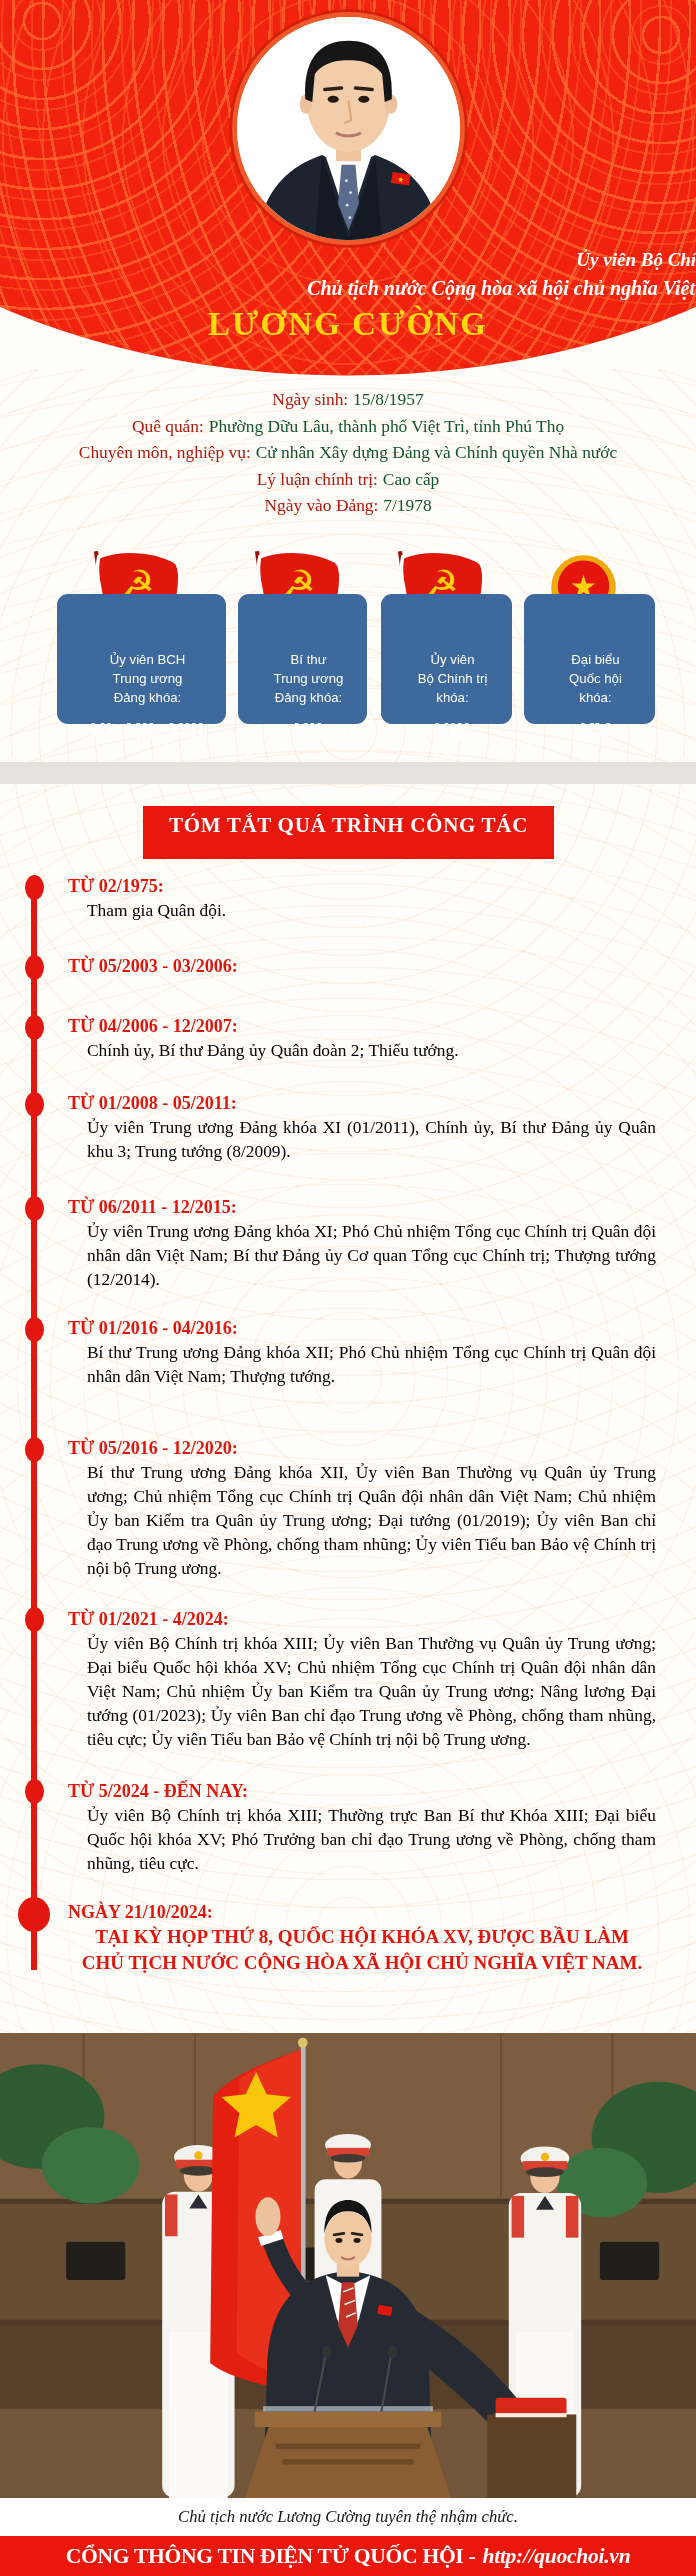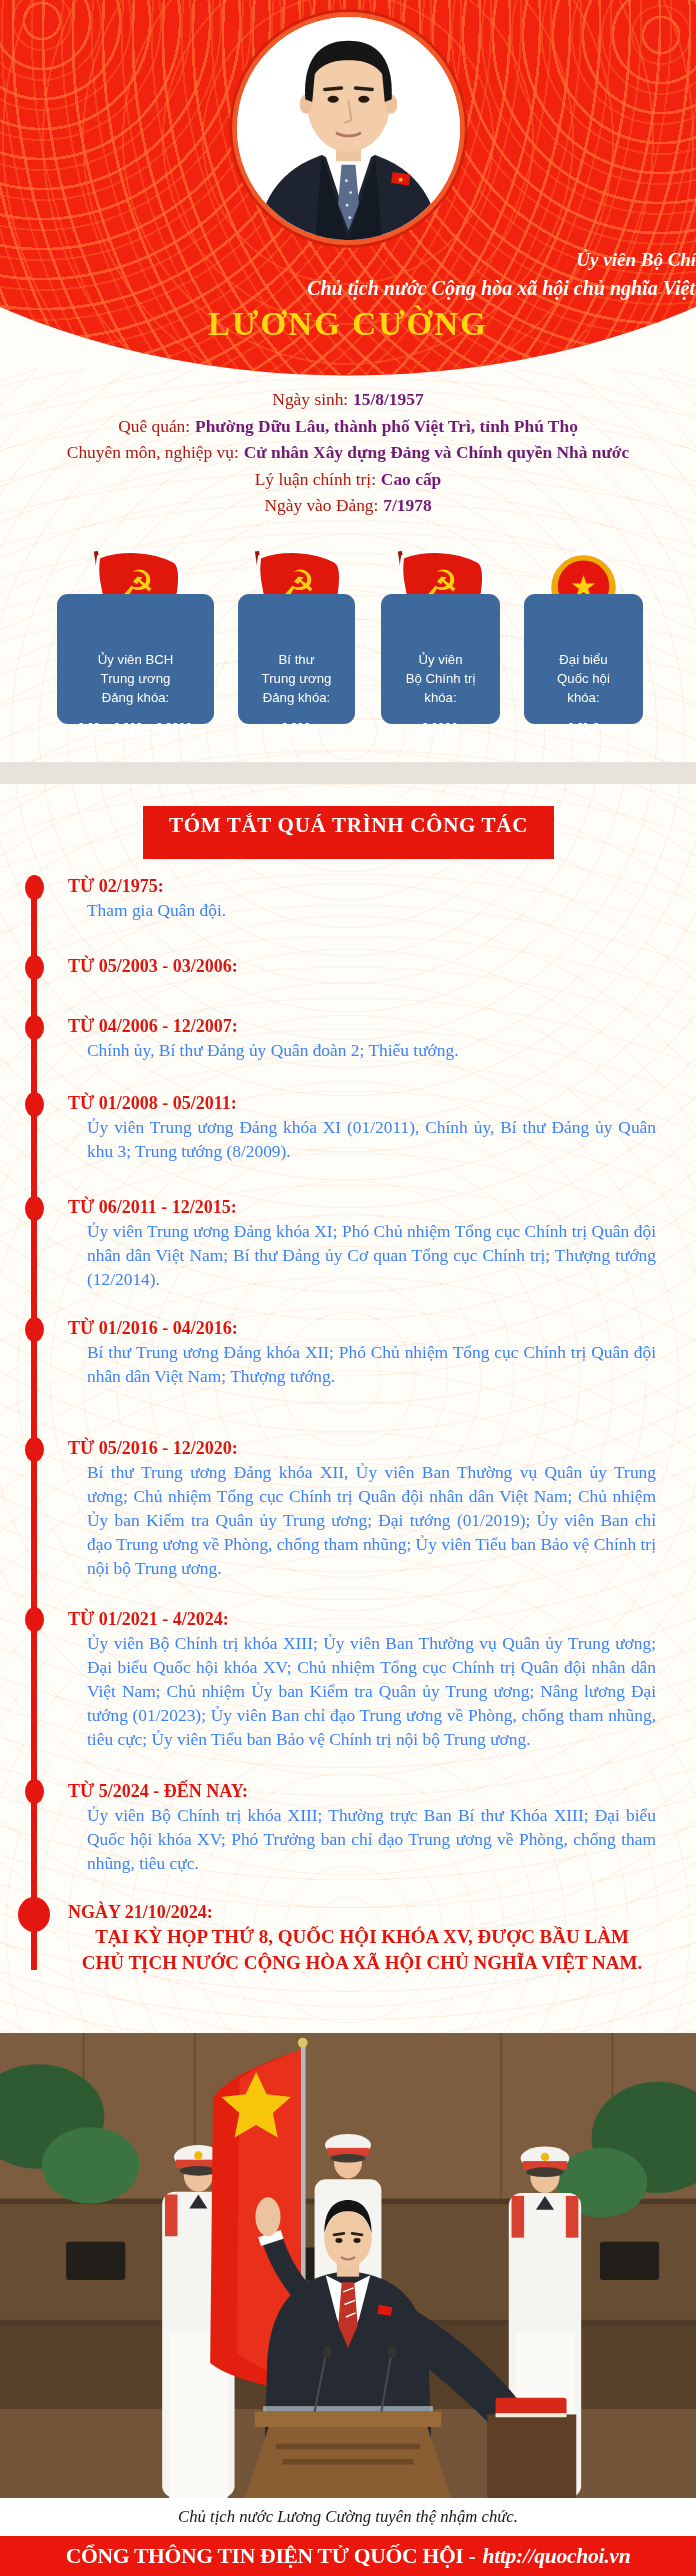--- a/index.html
+++ b/index.html
@@ -24,43 +24,43 @@
   .role1,.role2{position:absolute;width:696px;text-align:right;color:#fff;
     font-weight:bold;font-style:italic;padding-left:44px;}
   .role1{top:249px;font-size:19px;}
   .role2{top:277px;font-size:20px;}
   .big-name{position:absolute;top:306px;width:696px;text-align:center;color:#ffd80e;
     font-weight:bold;font-size:33px;letter-spacing:2.1px;}
   
   .profile{position:absolute;top:388px;width:696px;text-align:center;color:#b0170f;}
   .pf-line{font-size:17.4px;line-height:23px;margin-bottom:3.5px;}
   .pf-label{margin-right:4.9px;margin-top:20px;}
-  .pf-value{font-weight:bold;color:#701a75;}
+  .pf-value{font-weight:normal;color:#14532d;}
   
   .pedestal{position:absolute;top:762px;left:0;width:696px;height:22px;background:#e7e2db;}
   .pos-box{position:absolute;top:594px;height:130px;background:#3d699c;border-radius:11px;
-    color:#fff;text-align:center;font-family:"Liberation Sans",sans-serif;}
+    color:#fff;text-align:center;font-family:"Liberation Sans",sans-serif;padding-left:12px;}
   .pb1{left:57px;width:157px;}  .pb2{left:238px;width:117px;}
   .pb3{left:381px;width:119px;text-align:center;} .pb4{left:524px;width:119px;}
   .pos-label{margin-top:56px;font-size:13.2px;line-height:19px;}
   .pos-value{margin-top:11px;font-size:22px;font-weight:bold;letter-spacing:0.7px;}
   .box-icon{position:absolute;top:547px;pointer-events:none;}
   .fi1{left:82px;} .fi2{left:243px;} .fi3{left:386px;} .em4{left:546px;top:550px;}
   
   .section-title{position:absolute;top:806px;left:143px;width:411px;height:53px;background:#e8170e;
     color:#fff;font-weight:bold;font-size:21px;line-height:39px;text-align:center;letter-spacing:0.7px;}
   
   .timeline{position:absolute;top:874px;left:0;width:696px;}
   .tl-line{position:absolute;left:31px;top:9.7px;width:6.3px;height:1086px;background:#e31710;}
   .entry{position:relative;padding-left:68px;padding-right:40px;}
   .entry::before{content:"";position:absolute;left:25px;top:0.7px;width:19px;height:25px;
     border-radius:50%;background:#e31710;}
   .entry.final::before{width:32px;height:35px;left:18px;top:-2.8px;}
   .period{font-size:18px;line-height:24px;font-weight:bold;color:#e0150e;}
-  .detail{font-size:17.4px;line-height:24px;color:#3b82f6;text-align:justify;padding-left:19px;}
+  .detail{font-size:17.4px;line-height:24px;color:#000000;text-align:justify;padding-left:19px;}
   .final-lines{font-size:19px;line-height:26px;font-weight:bold;color:#e0150e;text-align:center;}
   
   .photo{position:absolute;top:2033px;left:0;width:696px;height:465px;overflow:hidden;}
   
   .caption{position:absolute;top:2498px;width:696px;height:38px;line-height:38px;background:#fff;
     text-align:center;font-style:italic;font-size:16.7px;color:#151515;}
   .footer{position:absolute;top:2536px;width:696px;height:40px;background:#eb170c;color:#fff;
     text-align:center;font-weight:bold;font-size:21.6px;line-height:40px;letter-spacing:-0.3px;}
   .footer .url{font-style:italic;margin-left:7px;color:#fff;text-decoration:none;}
 </style>

